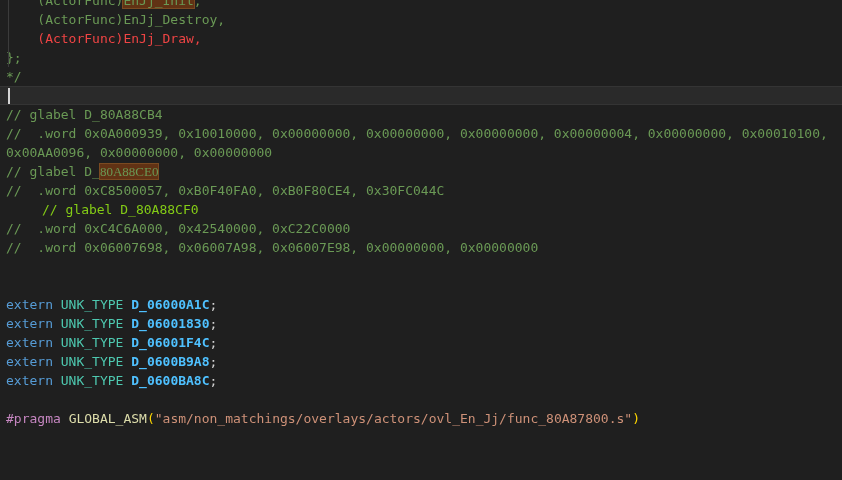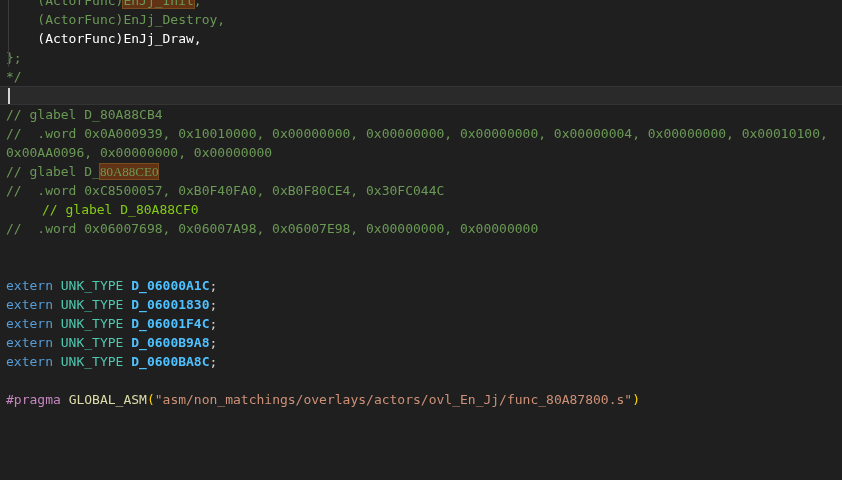--- a/index.html
+++ b/index.html
@@ -49,30 +49,31 @@
     background: #3b3b3b;
   }
 </style>
 </head>
 <body>
 
 <div class="editor">
   <div class="code-lines">
       <div class="code-line"><span class="tok" style="color: rgb(106, 153, 85);">    (ActorFunc)</span><span class="tok match" style="color: rgb(106, 153, 85);">EnJj_Init</span><span class="tok" style="color: rgb(106, 153, 85);">,</span></div>
       <div class="code-line"><span class="tok" style="color: rgb(106, 153, 85);">    (ActorFunc)EnJj_Destroy,</span></div>
-      <div class="code-line"><span class="tok" style="color: #ffffff;">    (ActorFunc)EnJj_Draw,</span></div>
+      <div class="code-line"><span class="tok" style="color: #ef4444;">    (ActorFunc)EnJj_Draw,</span></div>
       <div class="code-line"><span class="tok" style="color: rgb(106, 153, 85);">};</span></div>
       <div class="code-line"><span class="tok" style="color: rgb(106, 153, 85);">*/</span></div>
       <div class="code-line current"><span class="cursor"></span></div>
       <div class="code-line"><span class="tok" style="color: rgb(106, 153, 85);">// glabel D_80A88CB4</span></div>
       <div class="code-line"><span class="tok" style="color: rgb(106, 153, 85);">//  .word 0x0A000939, 0x10010000, 0x00000000, 0x00000000, 0x00000000, 0x00000004, 0x00000000, 0x00010100,</span></div>
       <div class="code-line"><span class="tok" style="color: rgb(106, 153, 85);">0x00AA0096, 0x00000000, 0x00000000</span></div>
       <div class="code-line"><span class="tok" style="color: rgb(106, 153, 85);">// glabel D_</span><span class="tok match" style="color: rgb(106, 153, 85); font-family: Liberation Serif, serif;">80A88CE0</span></div>
       <div class="code-line"><span class="tok" style="color: rgb(106, 153, 85); margin-top: 32px;">//  .word 0xC8500057, 0xB0F40FA0, 0xB0F80CE4, 0x30FC044C</span></div>
       <div class="code-line"><span class="tok" style="color: #84cc16; margin-left: 36px;">// glabel D_80A88CF0</span></div>
+      <div class="code-line"><span class="tok" style="color: rgb(106, 153, 85);">//  .word 0xC4C6A000, 0x42540000, 0xC22C0000</span></div>
       <div class="code-line"><span class="tok" style="color: rgb(106, 153, 85);">//  .word 0x06007698, 0x06007A98, 0x06007E98, 0x00000000, 0x00000000</span></div>
       <div class="code-line"></div>
       <div class="code-line"></div>
       <div class="code-line"><span class="tok" style="color: rgb(86, 156, 214);">extern</span><span class="tok" style="color: rgb(212, 212, 212);"> </span><span class="tok" style="color: rgb(78, 201, 176);">UNK_TYPE</span><span class="tok" style="color: rgb(212, 212, 212);"> </span><span class="tok" style="color: rgb(79, 193, 255); font-weight: 600;">D_06000A1C</span><span class="tok" style="color: rgb(212, 212, 212);">;</span></div>
       <div class="code-line"><span class="tok" style="color: rgb(86, 156, 214);">extern</span><span class="tok" style="color: rgb(212, 212, 212);"> </span><span class="tok" style="color: rgb(78, 201, 176);">UNK_TYPE</span><span class="tok" style="color: rgb(212, 212, 212);"> </span><span class="tok" style="color: rgb(79, 193, 255); font-weight: 600;">D_06001830</span><span class="tok" style="color: rgb(212, 212, 212);">;</span></div>
       <div class="code-line"><span class="tok" style="color: rgb(86, 156, 214);">extern</span><span class="tok" style="color: rgb(212, 212, 212);"> </span><span class="tok" style="color: rgb(78, 201, 176);">UNK_TYPE</span><span class="tok" style="color: rgb(212, 212, 212);"> </span><span class="tok" style="color: rgb(79, 193, 255); font-weight: 600;">D_06001F4C</span><span class="tok" style="color: rgb(212, 212, 212);">;</span></div>
       <div class="code-line"><span class="tok" style="color: rgb(86, 156, 214);">extern</span><span class="tok" style="color: rgb(212, 212, 212);"> </span><span class="tok" style="color: rgb(78, 201, 176);">UNK_TYPE</span><span class="tok" style="color: rgb(212, 212, 212);"> </span><span class="tok" style="color: rgb(79, 193, 255); font-weight: 600;">D_0600B9A8</span><span class="tok" style="color: rgb(212, 212, 212);">;</span></div>
       <div class="code-line"><span class="tok" style="color: rgb(86, 156, 214);">extern</span><span class="tok" style="color: rgb(212, 212, 212);"> </span><span class="tok" style="color: rgb(78, 201, 176);">UNK_TYPE</span><span class="tok" style="color: rgb(212, 212, 212);"> </span><span class="tok" style="color: rgb(79, 193, 255); font-weight: 600;">D_0600BA8C</span><span class="tok" style="color: rgb(212, 212, 212);">;</span></div>
       <div class="code-line"></div>
       <div class="code-line"><span class="tok" style="color: rgb(197, 134, 192);">#pragma</span><span class="tok" style="color: rgb(212, 212, 212);"> </span><span class="tok" style="color: rgb(220, 220, 170);">GLOBAL_ASM</span><span class="tok" style="color: rgb(255, 215, 0);">(</span><span class="tok" style="color: rgb(206, 145, 120);">"asm/non_matchings/overlays/actors/ovl_En_Jj/func_80A87800.s"</span><span class="tok" style="color: rgb(255, 215, 0);">)</span></div>

